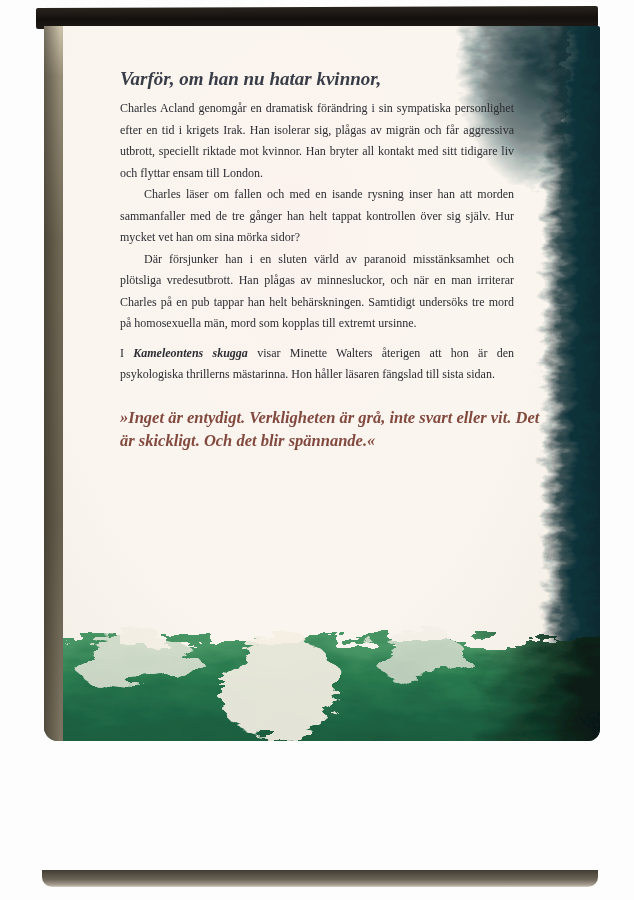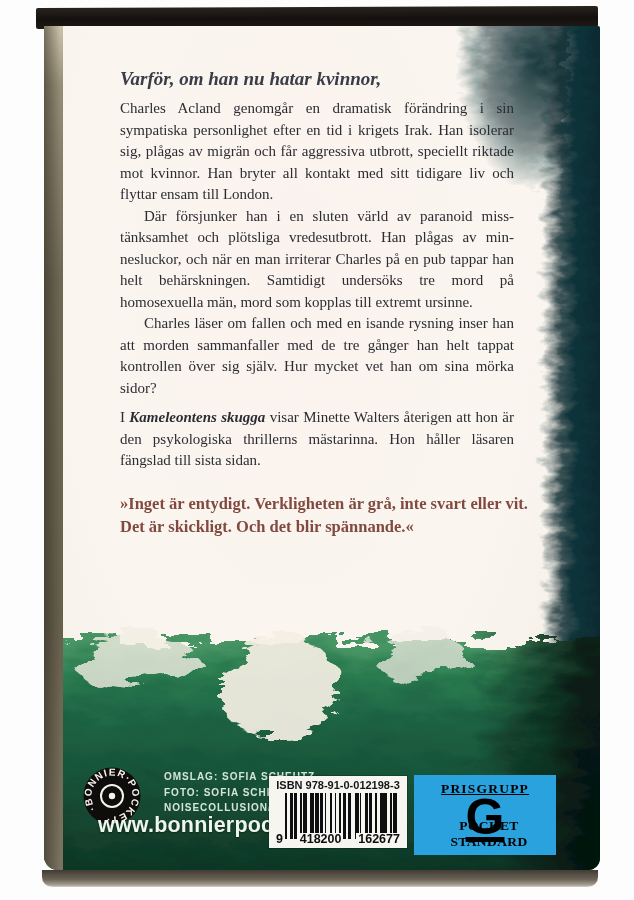--- a/index.html
+++ b/index.html
@@ -3,21 +3,21 @@
 <meta charset="utf-8">
 <style>
   html,body{margin:0;padding:0;background:#ffffff;}
   .screen{position:relative;width:634px;height:900px;background:#fdfdfd;overflow:hidden;
           font-family:"Liberation Serif",serif;}
 
   
   .top-edge{position:absolute;left:36px;top:7px;width:562px;height:21px;
     background:linear-gradient(180deg,#2a241e,#14100d 55%,#1e1915);
     border-radius:2px;transform:rotate(-0.2deg);}
-  .book{position:absolute;left:44px;top:26px;width:556px;height:844px;overflow:hidden;
+  .book{position:absolute;left:44px;top:26px;width:556px;height:715px;overflow:hidden;
     border-radius:2px 2px 12px 14px;
     background:radial-gradient(ellipse at 45% 30%,#fbf2ee 0%,#faf6ef 55%,#f0ebe2 100%);}
   .spine-left{position:absolute;left:0;top:0;width:19px;height:100%;z-index:4;
     background:linear-gradient(90deg,rgba(48,43,33,.55),rgba(48,43,33,0) 85%),
                linear-gradient(180deg,#cdc3ac 0%,#968d77 7%,#6e6754 30%,#665f4d 70%,#7b7360 100%);}
   .teal-band{position:absolute;left:498px;top:-14px;width:74px;height:106%;z-index:2;
     filter:url(#rough);
     background:linear-gradient(90deg,rgba(18,45,50,0) 0,rgba(18,45,50,.82) 20px,#10333a 34px,#0b252b 100%);}
   .teal-splotch{position:absolute;left:414px;top:-12px;width:110px;height:175px;z-index:2;
     filter:url(#rough);
@@ -30,27 +30,27 @@
   .tongue.t1{left:178px;top:612px;width:118px;height:96px;background:#f5efe4;opacity:.92;border-radius:45% 55% 60% 40%;}
   .tongue.t2{left:26px;top:608px;width:128px;height:52px;background:#f3eee3;opacity:.8;border-radius:50%;}
   .tongue.t3{left:326px;top:606px;width:96px;height:46px;background:rgba(244,238,228,.72);border-radius:50%;}
   .table-shadow{position:absolute;left:42px;top:870px;width:556px;height:17px;
     background:linear-gradient(180deg,#413c34,#6a6356 55%,#a89f92 88%,#d8d2c7);
     border-radius:0 0 10px 10px;filter:blur(.4px);}
 
   
   .content{position:absolute;left:76px;top:40px;width:394px;z-index:5;}
   .tagline{font-style:italic;font-weight:600;font-size:19px;line-height:25px;color:#383d47;}
-  .blurb{margin-top:7px;font-size:15px;line-height:21.5px;color:#2b2d33;text-align:justify;}
+  .blurb{margin-top:7px;font-size:12px;line-height:21.5px;color:#2b2d33;text-align:justify;}
   .blurb p{margin:0;}
   .blurb p.indent{text-indent:24px;}
   .blurb p.closing{margin-top:8px;}
   .blurb .booktitle{font-style:italic;font-weight:bold;}
   .quotes{margin-top:20px;width:428px;color:#82493f;}
-  .quote-text{font-weight:600;font-size:16.5px;line-height:23px;}
+  .quote-text{font-style:italic;font-weight:600;font-size:16.5px;line-height:23px;}
   .quote-src{margin-top:4px;font-size:12px;font-weight:700;letter-spacing:2.4px;color:#84493d;}
   .quote2{margin-top:10px;}
 
   
   .logo{position:absolute;left:38px;top:740px;width:60px;height:60px;z-index:6;}
   .credits{position:absolute;left:120px;top:743px;z-index:6;
     font-family:"Liberation Sans",sans-serif;font-size:10px;line-height:15.5px;
     font-weight:700;letter-spacing:1px;color:#d5e5d7;}
   .website{position:absolute;left:54px;top:787px;z-index:6;
     font-family:"Liberation Sans",sans-serif;font-size:21.5px;font-weight:700;
@@ -93,22 +93,22 @@
     <div class="tongue t2"></div>
     <div class="tongue t3"></div>
     <div class="spine-left"></div>
 
     <div class="content">
       <div class="tagline">
         <div>Varför, om han nu hatar kvinnor,</div>
       </div>
       <div class="blurb">
         <p>Charles Acland genomgår en dramatisk förändring i sin sympatiska personlighet efter en tid i krigets Irak. Han iso­lerar sig, plågas av migrän och får aggressiva utbrott, speciellt riktade mot kvinnor. Han bryter all kontakt med sitt tidigare liv och flyttar ensam till London.</p>
+        <p class="indent">Charles läser om fallen och med en isande rysning inser han att morden sammanfaller med de tre gånger han helt tappat kontrollen över sig själv. Hur mycket vet han om sina mörka sidor?</p>
         <p class="indent">Där försjunker han i en sluten värld av paranoid miss­tänksamhet och plötsliga vredesutbrott. Han plågas av min­nesluckor, och när en man irriterar Charles på en pub tappar han helt behärskningen. Samtidigt undersöks tre mord på homosexuella män, mord som kopplas till extremt ursinne.</p>
-        <p class="indent">Charles läser om fallen och med en isande rysning inser han att morden sammanfaller med de tre gånger han helt tappat kontrollen över sig själv. Hur mycket vet han om sina mörka sidor?</p>
         <p class="closing"><span>I </span><span class="booktitle">Kameleontens skugga</span><span> visar Minette Walters återigen att hon är den psykologiska thrillerns mästarinna. Hon håller läsa­ren fängslad till sista sidan.</span></p>
       </div>
       <div class="quotes">
         <div class="quote1">
           <div class="quote-text">»Inget är entydigt. Verkligheten är grå, inte svart eller vit. Det är skickligt. Och det blir spännande.«</div>
         </div>
       </div>
     </div>
 
     <svg class="logo" viewBox="0 0 60 60">

